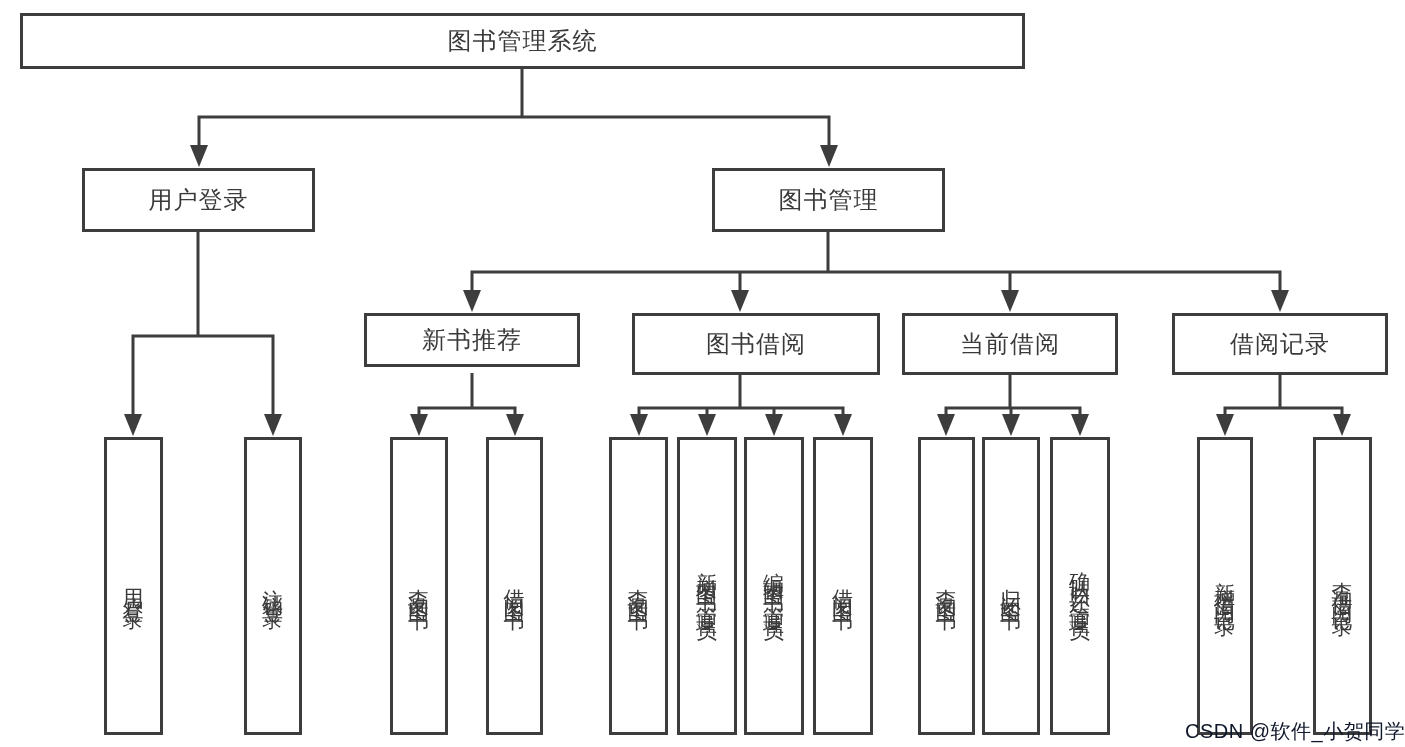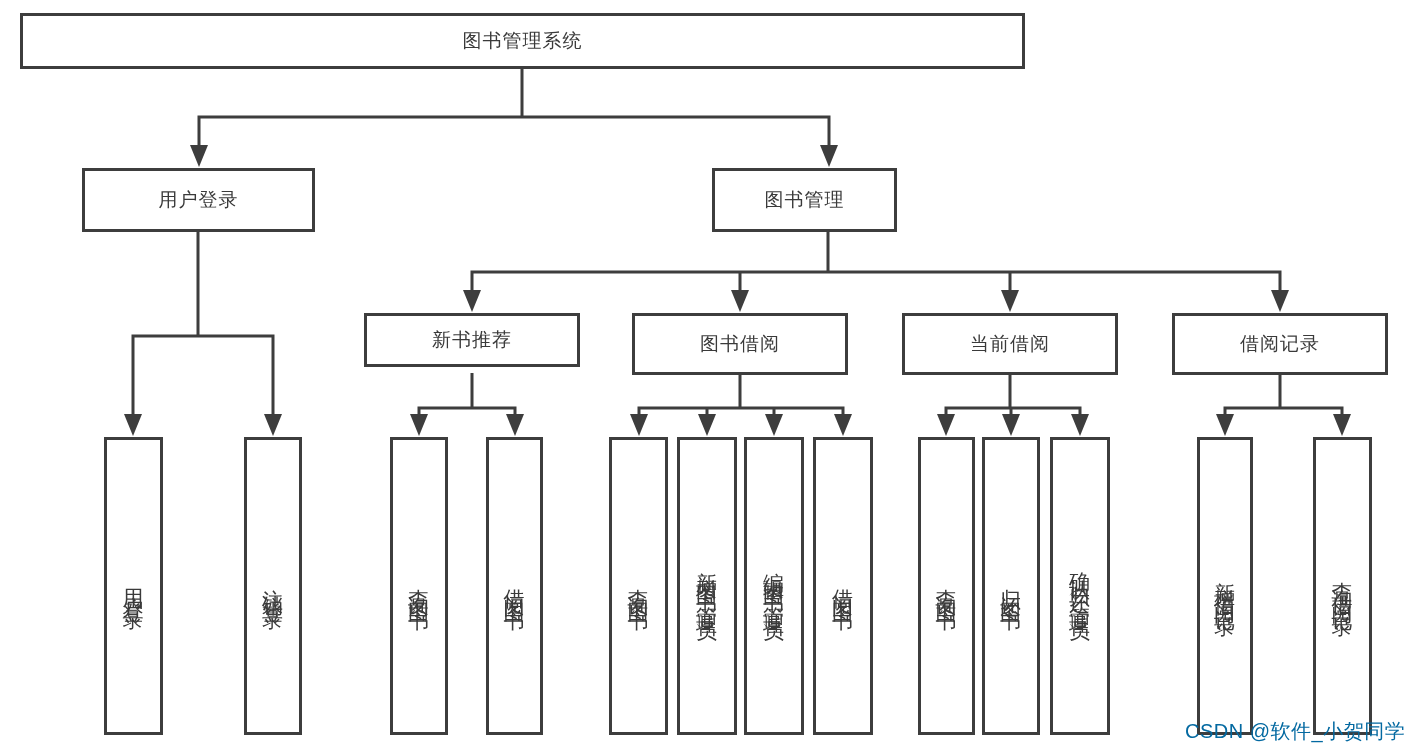--- a/index.html
+++ b/index.html
@@ -4,33 +4,33 @@
 <style>
   html,body{margin:0;padding:0;background:#ffffff;}
   .canvas{
     position:relative;width:1405px;height:747px;background:#ffffff;overflow:hidden;
     font-family:"Liberation Sans","DejaVu Sans",sans-serif;color:#3a3a3a;
   }
   .connectors{position:absolute;left:0;top:0;width:1405px;height:747px;z-index:1;}
   .hbox{
     position:absolute;border:3px solid #3d3d3d;background:#ffffff;box-sizing:border-box;
     display:flex;align-items:center;justify-content:center;z-index:2;
-    font-size:19px;letter-spacing:1px;white-space:nowrap;
+    font-size:24px;letter-spacing:1px;white-space:nowrap;
   }
   .vbox{
     position:absolute;border:3px solid #3d3d3d;background:#ffffff;box-sizing:border-box;
     display:flex;align-items:center;justify-content:center;z-index:2;
   }
   .vbox .vtext{
     writing-mode:vertical-rl;text-orientation:mixed;
     font-size:21px;letter-spacing:7px;line-height:1;color:#3a3a3a;
   }
   .watermark{
     position:absolute;left:1185px;top:718px;z-index:5;
-    font-size:20px;color:#0369a1;letter-spacing:0.5px;white-space:nowrap;
+    font-size:20px;color:#0f172a;letter-spacing:0.5px;white-space:nowrap;
   }
 </style>
 </head>
 <body>
 
 <div class="canvas">
 
   <svg class="connectors" viewBox="0 0 1405 747" xmlns="http://www.w3.org/2000/svg">
     <g stroke="#3d3d3d" stroke-width="3" fill="none">
 
@@ -71,28 +71,28 @@
     </g>
   </svg>
 
   <div class="hbox" style="left:20px;top:13px;width:1005px;height:56px;">
     <span>图书管理系统</span>
   </div>
 
   <div class="hbox" style="left:82px;top:168px;width:233px;height:64px;">
     <span>用户登录</span>
   </div>
-  <div class="hbox" style="left:712px;top:168px;width:185px;height:64px;">
+  <div class="hbox" style="left:712px;top:168px;width:233px;height:64px;">
     <span>图书管理</span>
   </div>
 
   <div class="hbox" style="left:364px;top:313px;width:216px;height:54px;">
     <span>新书推荐</span>
   </div>
-  <div class="hbox" style="left:632px;top:313px;width:216px;height:62px;">
+  <div class="hbox" style="left:632px;top:313px;width:248px;height:62px;">
     <span>图书借阅</span>
   </div>
   <div class="hbox" style="left:902px;top:313px;width:216px;height:62px;text-align:right;">
     <span>当前借阅</span>
   </div>
   <div class="hbox" style="left:1172px;top:313px;width:216px;height:62px;">
     <span>借阅记录</span>
   </div>
 
   <div class="vbox" style="left:104px;top:437px;width:59px;height:298px;">

